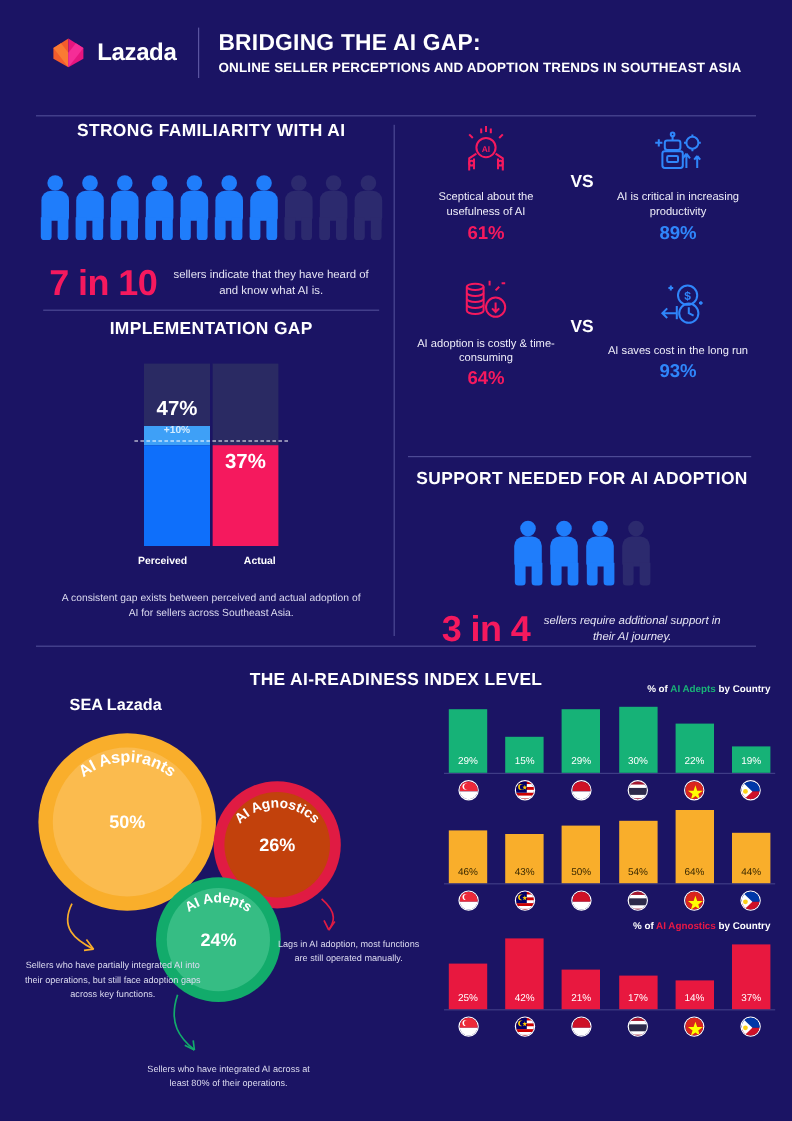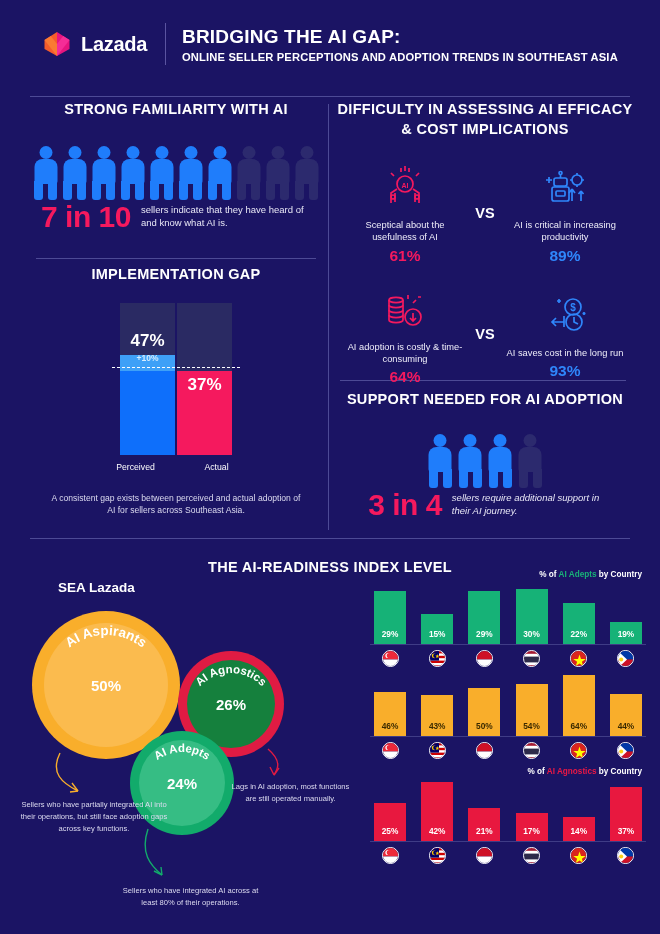--- a/index.html
+++ b/index.html
@@ -75,21 +75,21 @@
   }
   .person .leg-l { left: 1px; }
   .person .leg-r { right: 1px; }
   .person.on .head, .person.on .body,
   .person.on .leg-l, .person.on .leg-r { background: #1f7dfb; }
   .person.off .head, .person.off .body,
   .person.off .leg-l, .person.off .leg-r { background: #2c2a6e; }
 
   .stat-line {
     display: flex; align-items: center; justify-content: center;
-    gap: 10px; 
+    gap: 10px; margin-top: 20px; text-align: center;
   }
   .big-pink {
     font-size: 30px; font-weight: bold; color: #f5195e;
     letter-spacing: -0.5px; white-space: nowrap;
   }
   .stat-desc {
     font-size: 9.5px; line-height: 1.35; color: #e7e6f5;
     max-width: 170px;
   }
 
@@ -126,21 +126,21 @@
   }
   .pct-37 {
     position: absolute; left: 0; width: 100%; top: 72px;
     text-align: center; font-size: 17px; font-weight: bold; color: #fff;
   }
   .axis-labels {
     display: flex; justify-content: center; gap: 26px;
     margin-top: 7px;
   }
   .axis-labels span {
-    font-size: 8.7px; font-weight: normal; color: #ffffff;
+    font-size: 8.7px; font-weight: bold; color: #ffffff;
     width: 55px; text-align: center;
   }
   .impl-note {
     margin-top: 20px; text-align: center;
     font-size: 8.6px; line-height: 1.5; color: #dcdbf0;
     padding: 0 18px;
   }
 
   
   .difficulty { position: absolute; left: 334px; top: 100px; width: 302px; }
@@ -178,21 +178,21 @@
   .bubble { position: absolute; border-radius: 50%; }
   .bubble .inner {
     position: absolute; border-radius: 50%;
     left: 50%; top: 50%; transform: translate(-50%,-50%);
     display: flex; align-items: center; justify-content: center;
     font-size: 15px; font-weight: bold; color: #ffffff;
   }
   .bub-aspirants { left: 12px; top: 8px; width: 148px; height: 148px; background: #f9ae2b; }
   .bub-aspirants .inner { width: 124px; height: 124px; background: #fbbb4e; }
   .bub-agnostics { left: 158px; top: 48px; width: 106px; height: 106px; background: #e01b43; }
-  .bub-agnostics .inner { width: 88px; height: 88px; background: #15803d; text-align: center; }
+  .bub-agnostics .inner { width: 88px; height: 88px; background: #c2410c; text-align: center; }
   .bub-adepts { left: 110px; top: 128px; width: 104px; height: 104px; background: #12ab6b; }
   .bub-adepts .inner { width: 86px; height: 86px; background: #36bd84; }
 
   .arc-label { position: absolute; left: 0; top: 0; pointer-events: none; }
 
   .note {
     position: absolute; font-size: 7.6px; line-height: 1.55;
     color: #dcdbf0; text-align: center;
   }
   .note-aspirants { left: 0px; top: 196px; width: 148px; }
@@ -216,21 +216,21 @@
     display: flex; align-items: flex-end; justify-content: space-between;
     height: 62px; border-bottom: 1px solid #3f3c86;
     padding: 0 4px;
   }
   .bar-col { width: 32px; display: flex; flex-direction: column;
              align-items: center; justify-content: flex-end; height: 100%; }
   .bar {
     width: 32px; display: flex; align-items: flex-end;
     justify-content: center; padding-bottom: 5px;
   }
-  .bar span { font-size: 8.3px; font-weight: bold; color: #ffffff; }
+  .bar span { font-size: 8.3px; font-weight: normal; color: #ffffff; }
   .bar.green { background: #16b277; }
   .bar.orange { background: #f9ae2b; }
   .bar.orange span { color: #3b2a00; }
   .bar.red { background: #e8183f; }
   .flags {
     display: flex; justify-content: space-between;
     padding: 5px 4px 0 4px;
   }
   .flag {
     width: 17px; height: 17px; border-radius: 50%;
@@ -358,21 +358,20 @@
       <div class="dashline"></div>
     </div>
     <div class="axis-labels">
       <span>Perceived</span>
       <span>Actual</span>
     </div>
     <div class="impl-note">A consistent gap exists between perceived and actual adoption of AI for sellers across Southeast Asia.</div>
   </div>
 
   <div class="difficulty">
-    <div class="sec-title">DIFFICULTY IN ASSESSING AI EFFICACY &amp; COST IMPLICATIONS</div>
 
     <div class="vs-row">
       <div class="vs-item">
         <div class="ico">
           <svg width="50" height="50" viewBox="0 0 50 50" fill="none" stroke="#f5195e" stroke-width="1.7">
             <circle cx="25" cy="21" r="8"></circle>
             <text x="25" y="24.5" font-size="7" fill="#f5195e" stroke="none" text-anchor="middle" font-family="Liberation Sans, sans-serif" font-weight="bold">AI</text>
             <path d="M17 26 L11 30 L11 40 M15 30 L15 39"></path>
             <path d="M33 26 L39 30 L39 40 M35 30 L35 39"></path>
             <circle cx="13" cy="34" r="2"></circle>

